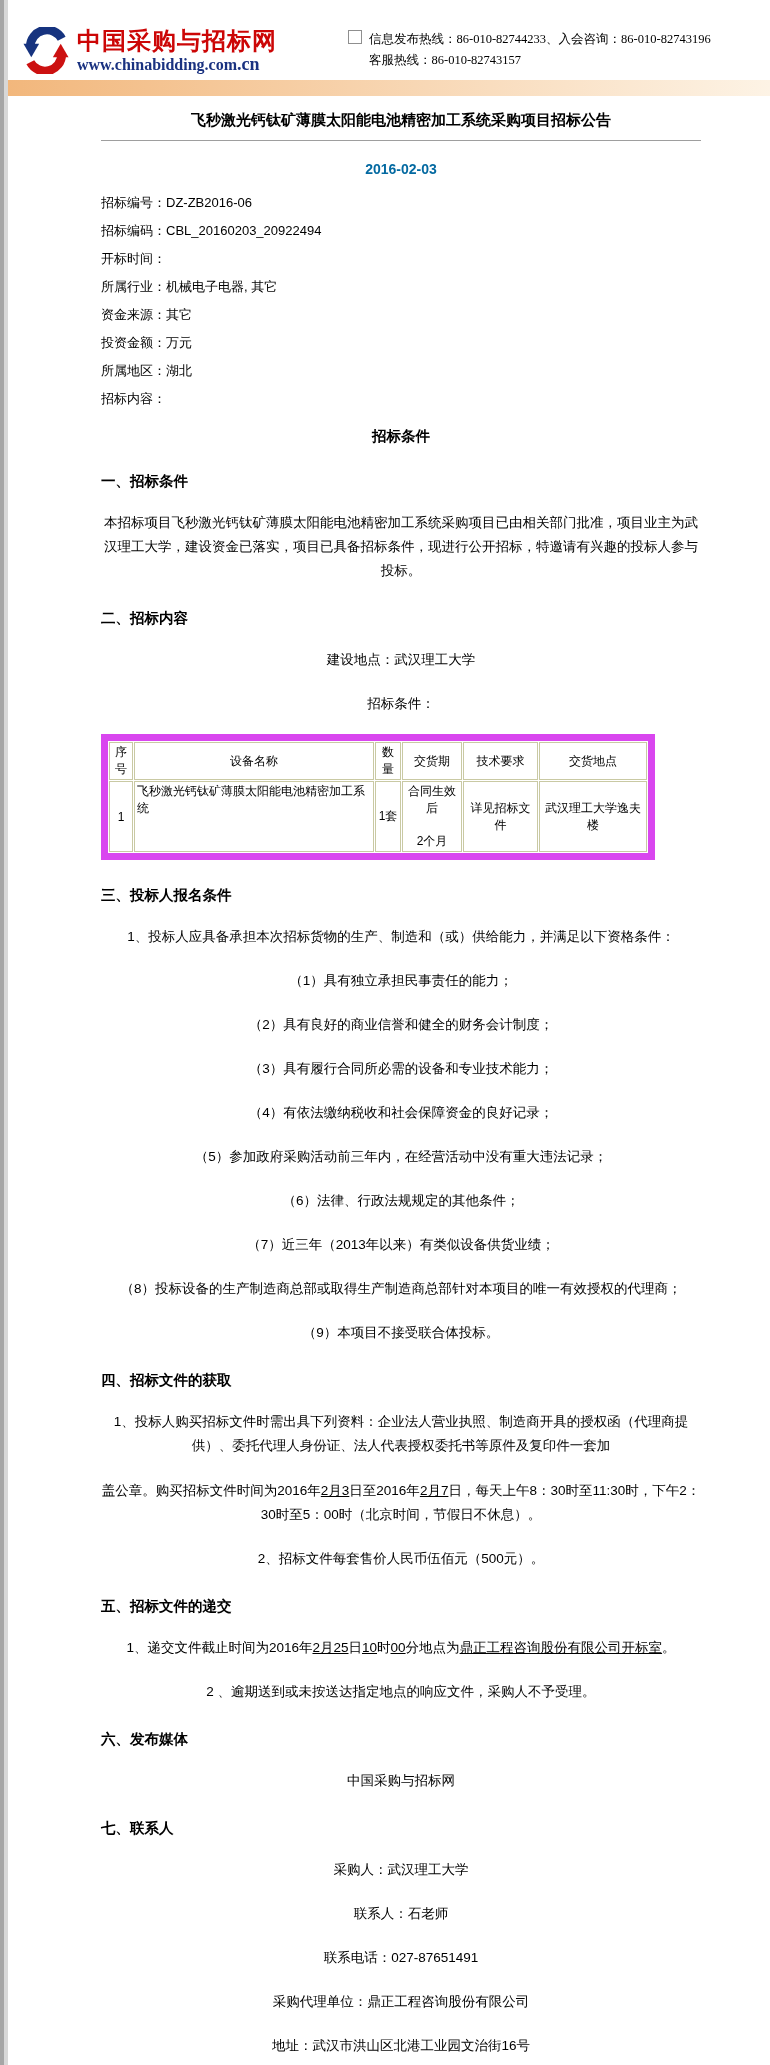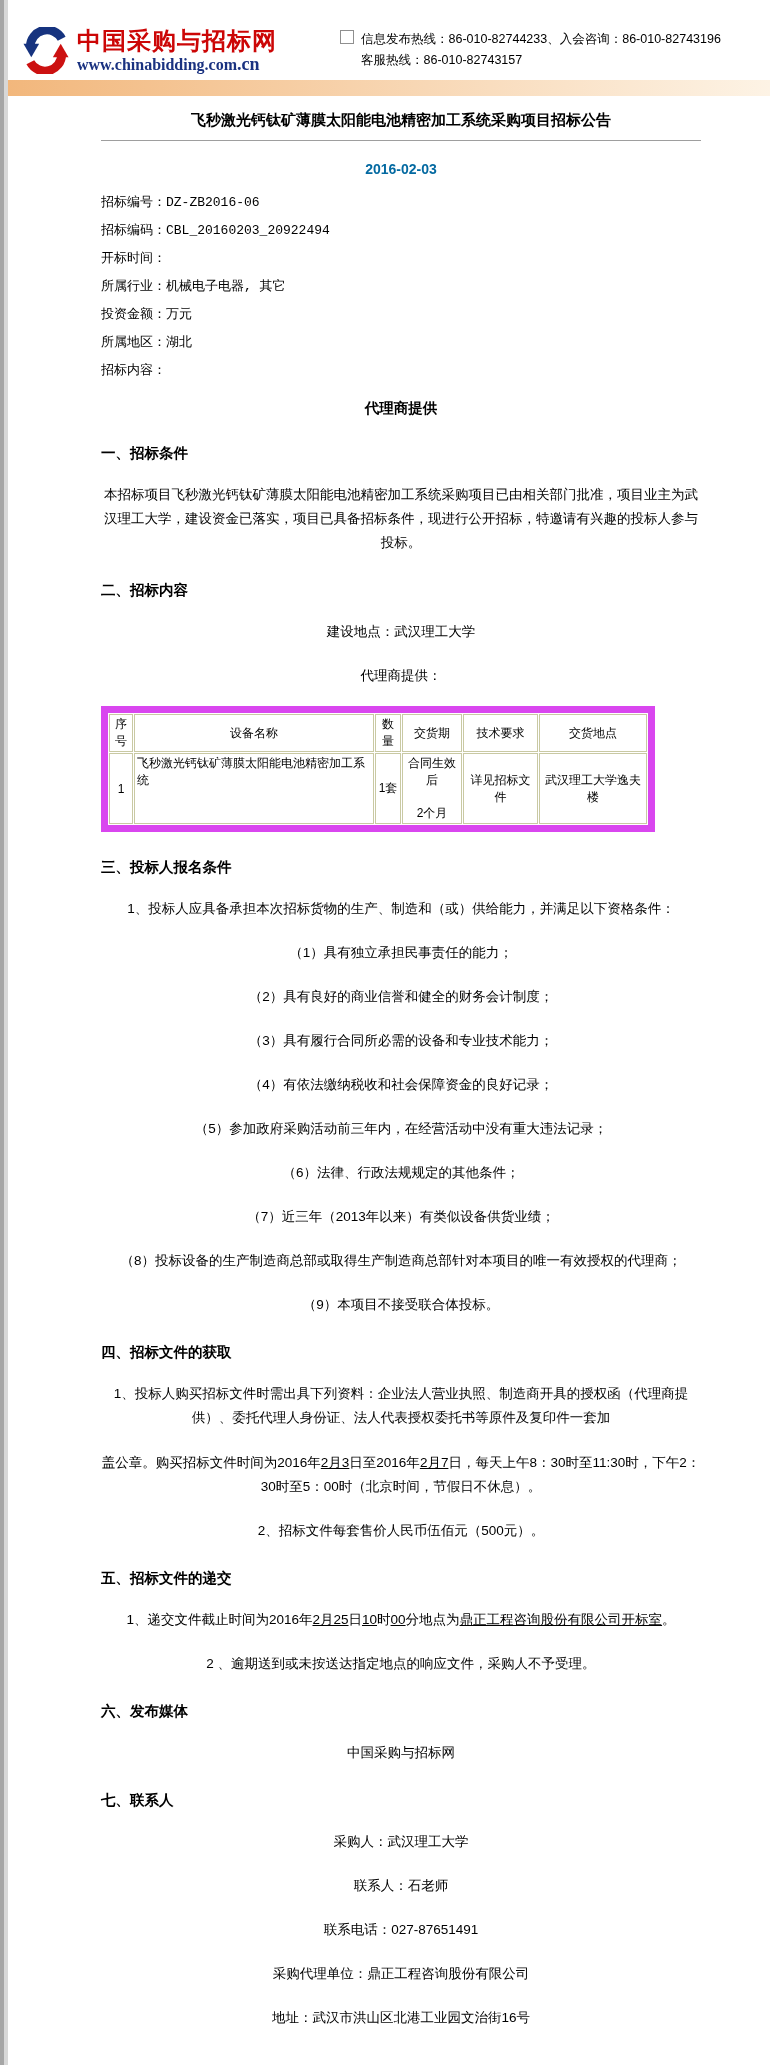--- a/index.html
+++ b/index.html
@@ -11,31 +11,31 @@
   .page { margin-left:8px; }
 
   
   .site-header { position:relative; height:80px; background:#fff; }
   .logo { position:absolute; left:14px; top:27px; display:flex; align-items:flex-start; }
   .logo-icon svg { width:48px; height:47px; display:block; }
   .logo-text { margin-left:7px; }
   .logo-title { color:#cc0606; font-weight:bold; font-size:24px; line-height:27px; letter-spacing:1px; }
   .logo-url { color:#1a3280; font-size:16px; font-weight:bold; line-height:20px; font-family:"Liberation Serif","DejaVu Serif",serif; }
   .logo-url .cn { font-size:18px; }
-  .hotlines { position:absolute; left:332px; top:29px; font-size:12.5px; line-height:21px; white-space:nowrap; }
+  .hotlines { position:absolute; left:340px; top:29px; font-size:12.5px; line-height:21px; white-space:nowrap;font-family:Liberation Serif, serif; }
   .checkbox { display:inline-block; width:12px; height:12px; border:1px solid #8f8f8f; background:#fff; margin-right:7px; vertical-align:-1px; }
   .hotline-row.second { padding-left:21px; }
   .orange-bar { height:16px; background:linear-gradient(to right,#f2b77c,#fdf3e5); }
 
   
   .content { width:600px; margin-left:93px; }
   .doc-title { font-size:15px; font-weight:bold; text-align:center; margin:14px 0 0; line-height:20px; }
   .title-rule { border:none; border-top:1px solid #9e9e9e; margin:10px 0 0; height:0; }
   .doc-date { text-align:center; color:#0369a1; font-weight:bold; font-size:14px; margin-top:20px; }
-  .meta { margin-top:12px;font-family:Liberation Mono, monospace; }
+  .meta { margin-top:12px; }
   .meta-line { line-height:28px; font-size:13px; white-space:pre-wrap; }
   .notice-heading { text-align:center; font-size:14.5px; font-weight:bold; margin:14px 0 0; }
   h3.sec { font-size:14.5px; font-weight:bold; margin:26px 0 0; }
   .content p { margin:20px 0 0; line-height:24px; font-size:13.5px; white-space:pre-wrap;text-align:center; }
   .content p.gap-top { margin-top:21px; }
   u { text-decoration:underline; }
 
   
   table.goods { border-collapse:separate; border-spacing:1px; border:7px solid #d946ef; margin-top:18px; font-size:12px; table-layout:fixed; }
   .goods th, .goods td { border:1px solid #c9c9a3; font-weight:normal; padding:1px 2px; text-align:center; vertical-align:middle; overflow:hidden; }
@@ -85,33 +85,34 @@
 
     <h1 class="doc-title">飞秒激光钙钛矿薄膜太阳能电池精密加工系统采购项目招标公告</h1>
     <hr class="title-rule">
     <div class="doc-date">2016-02-03</div>
 
     <div class="meta">
       <div class="meta-line"><span>招标编号：</span><span>DZ-ZB2016-06</span></div>
       <div class="meta-line"><span>招标编码：</span><span>CBL_20160203_20922494</span></div>
       <div class="meta-line"><span>开标时间：</span><span></span></div>
       <div class="meta-line"><span>所属行业：</span><span>机械电子电器, 其它</span></div>
+      <div class="meta-line"><span>资金来源：</span><span>其它</span></div>
       <div class="meta-line"><span>投资金额：</span><span>万元</span></div>
       <div class="meta-line"><span>所属地区：</span><span>湖北</span></div>
       <div class="meta-line"><span>招标内容：</span><span></span></div>
     </div>
 
-    <h2 class="notice-heading">代理商提供</h2>
+    <h2 class="notice-heading">招标条件</h2>
 
     <h3 class="sec">一、招标条件</h3>
     <p>本招标项目飞秒激光钙钛矿薄膜太阳能电池精密加工系统采购项目已由相关部门批准，项目业主为武汉理工大学，建设资金已落实，项目已具备招标条件，现进行公开招标，特邀请有兴趣的投标人参与投标。</p>
 
     <h3 class="sec">二、招标内容</h3>
     <p>建设地点：武汉理工大学</p>
-    <p>代理商提供：</p>
+    <p>招标条件：</p>
 
     <table class="goods">
       <colgroup>
         <col class="c-no">
           <col class="c-name">
           <col class="c-qty">
           <col class="c-del">
           <col class="c-tech">
           <col class="c-place">
       </colgroup>

